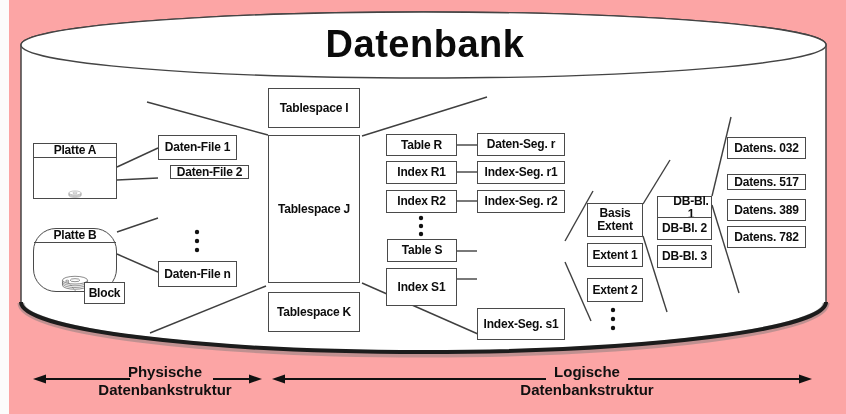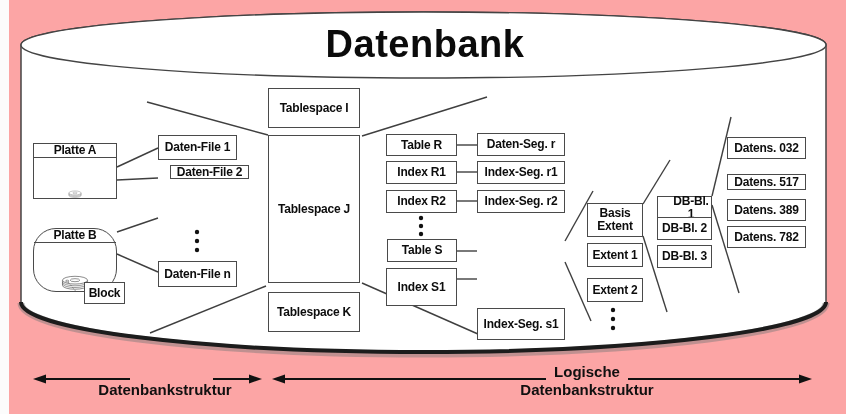--- a/index.html
+++ b/index.html
@@ -159,17 +159,18 @@
 
   <div class="bx" style="left:657px;top:196px;width:55px;height:24px;padding-left:15px;">DB-Bl. 1</div>
   <div class="bx" style="left:657px;top:217px;width:55px;height:23px;">DB-Bl. 2</div>
   <div class="bx" style="left:657px;top:245px;width:55px;height:23px;">DB-Bl. 3</div>
 
   <div class="bx" style="left:727px;top:137px;width:79px;height:22px;">Datens. 032</div>
   <div class="bx" style="left:727px;top:174px;width:79px;height:16px;">Datens. 517</div>
   <div class="bx" style="left:727px;top:199px;width:79px;height:22px;">Datens. 389</div>
   <div class="bx" style="left:727px;top:226px;width:79px;height:22px;">Datens. 782</div>
 
+  <div class="legend-line" style="left:100px;top:363px;width:130px;">Physische</div>
   <div class="legend-line" style="left:85px;top:381px;width:160px;">Datenbankstruktur</div>
   <div class="legend-line" style="left:522px;top:363px;width:130px;">Logische</div>
   <div class="legend-line" style="left:507px;top:381px;width:160px;">Datenbankstruktur</div>
 
 </div>
 
 </body></html>

